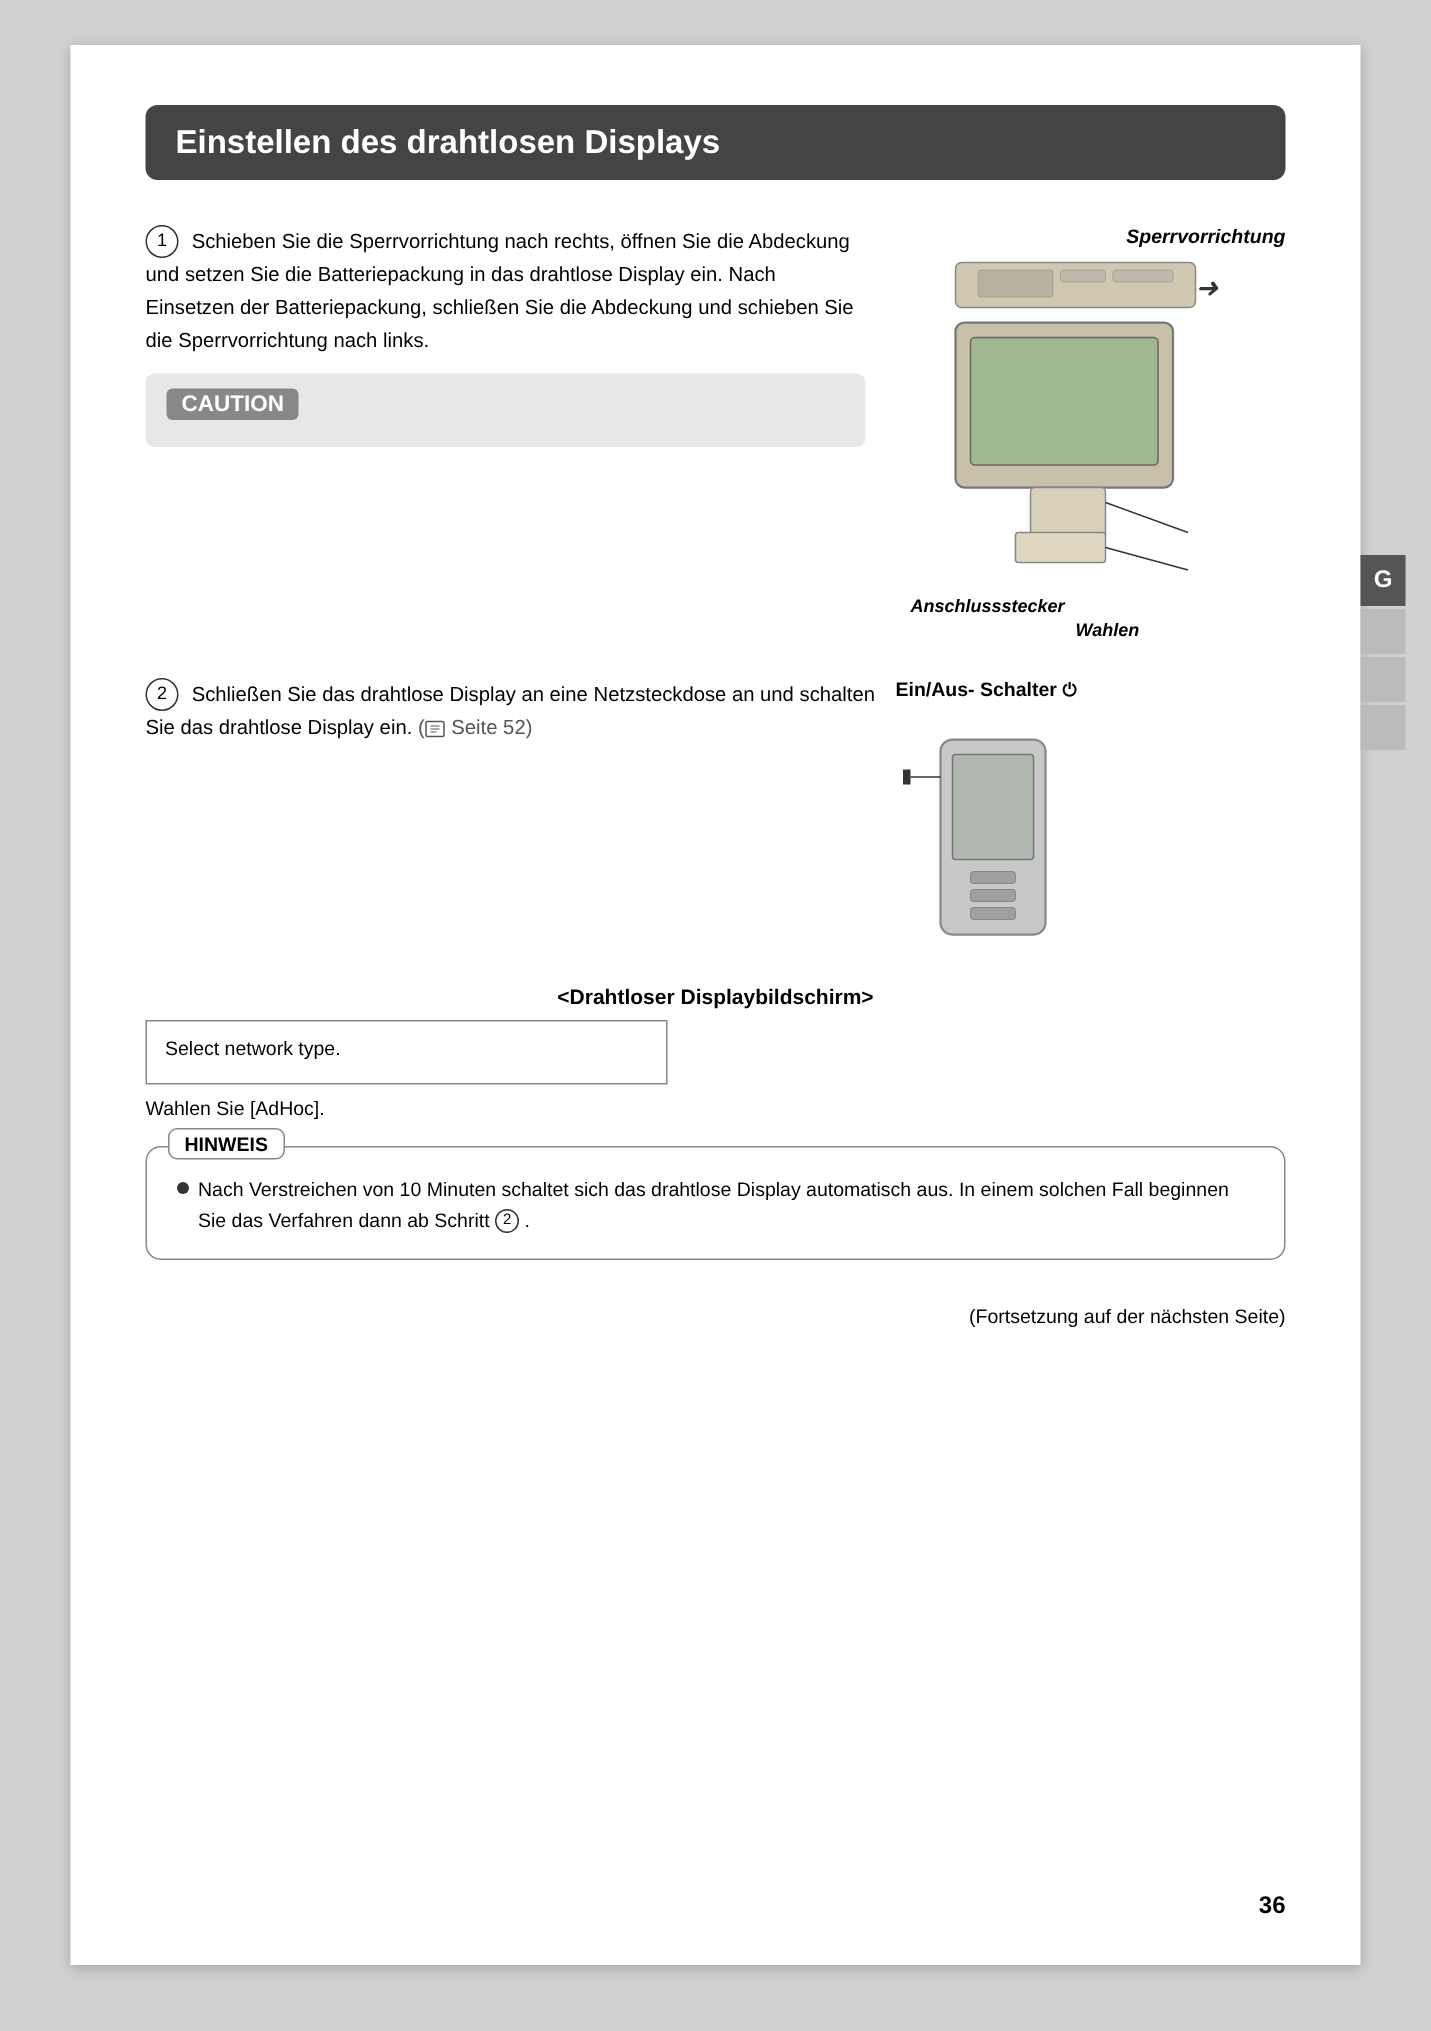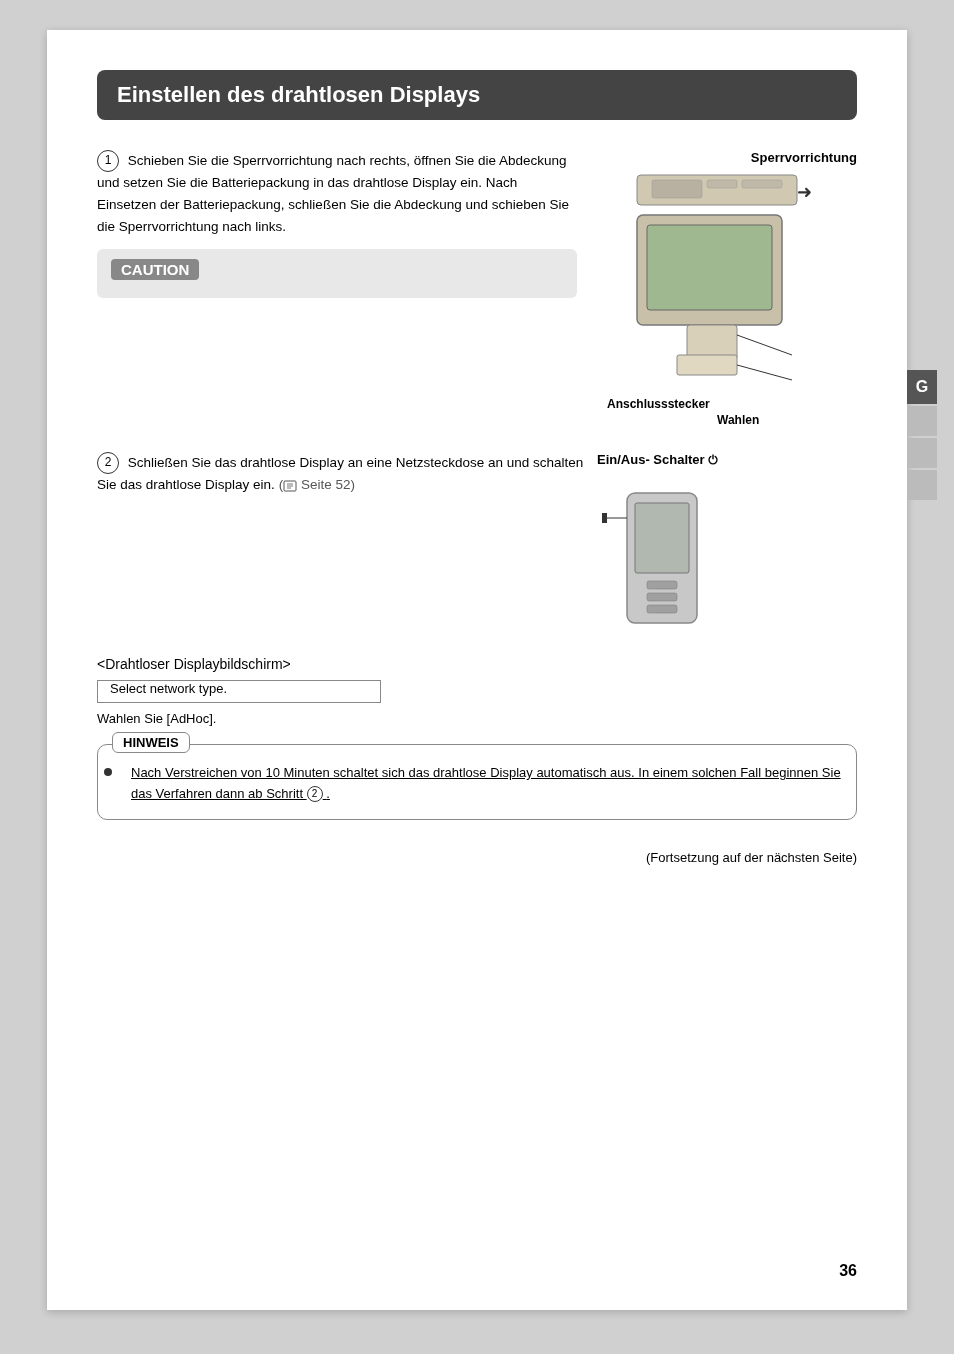--- a/index.html
+++ b/index.html
@@ -38,20 +38,21 @@
       display: flex;
       gap: 20px;
       margin-bottom: 25px;
     }
     .step-left {
       flex: 1;
     }
     .step-right {
       width: 260px;
       flex-shrink: 0;
+      font-style: italic;
     }
     
     .step-num {
       display: inline-block;
       width: 22px;
       height: 22px;
       border-radius: 50%;
       border: 1.5px solid #333;
       text-align: center;
       line-height: 19px;
@@ -132,27 +133,28 @@
       font-size: 12px;
       font-weight: bold;
       margin-top: 2px;
     }
     
     .step3-section {
       margin-bottom: 18px;
     }
     .drahtloser-title {
       font-size: 14px;
-      font-weight: normal;
+      font-weight: bold;
+      text-align: center;
       margin-bottom: 8px;
     }
     .network-box {
       border: 1px solid #888;
-      padding: 0 12px;
-      width: 284px;
+      padding: 10px 12px;
+      width: 348px;
       font-size: 13px;
     }
     .network-buttons {
       display: flex;
       gap: 0;
       margin-top: 6px;
     }
     .net-btn {
       border: 1px solid #666;
       padding: 3px 14px;
@@ -160,42 +162,41 @@
       background: #f0f0f0;
     }
     .wahlen-text {
       font-size: 13px;
       margin-top: 8px;
     }
     
     .hinweis-box {
       border: 1.5px solid #888;
       border-radius: 10px;
-      padding: 14px 6px;
+      padding: 14px 20px;
       margin-top: 18px;
       position: relative;
-      text-decoration: underline;
     }
     .hinweis-label {
       position: absolute;
       top: -13px;
       left: 14px;
       background: #ffffff;
       border: 1.5px solid #888;
       border-radius: 6px;
       font-weight: bold;
       font-size: 13px;
       padding: 2px 10px;
     }
     .hinweis-text {
       font-size: 13px;
       line-height: 1.6;
       display: flex;
       align-items: flex-start;
-      gap: 19px;
+      gap: 6px;
       padding-top: 4px;
       justify-content: space-between;
     }
     
     .footer {
       text-align: right;
       margin-top: 30px;
       font-size: 13px;
     }
     .page-number {

